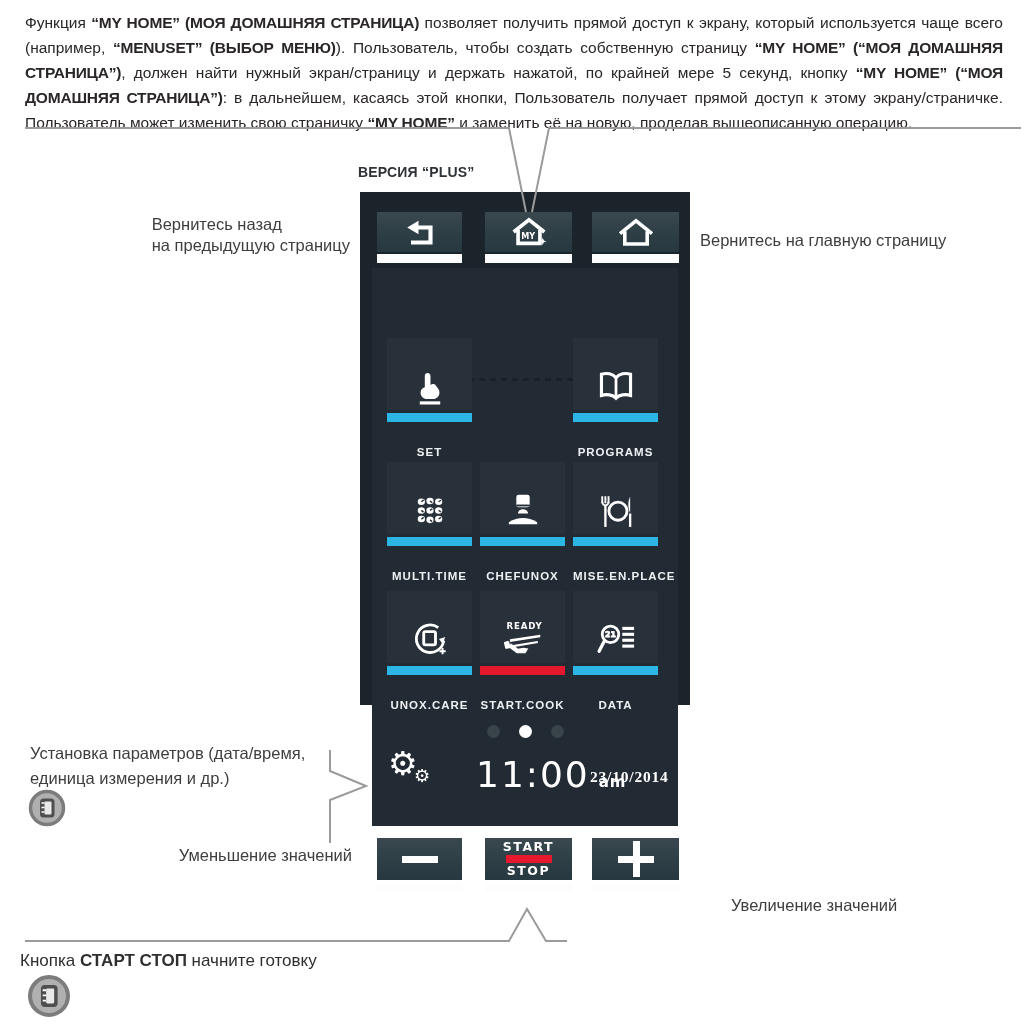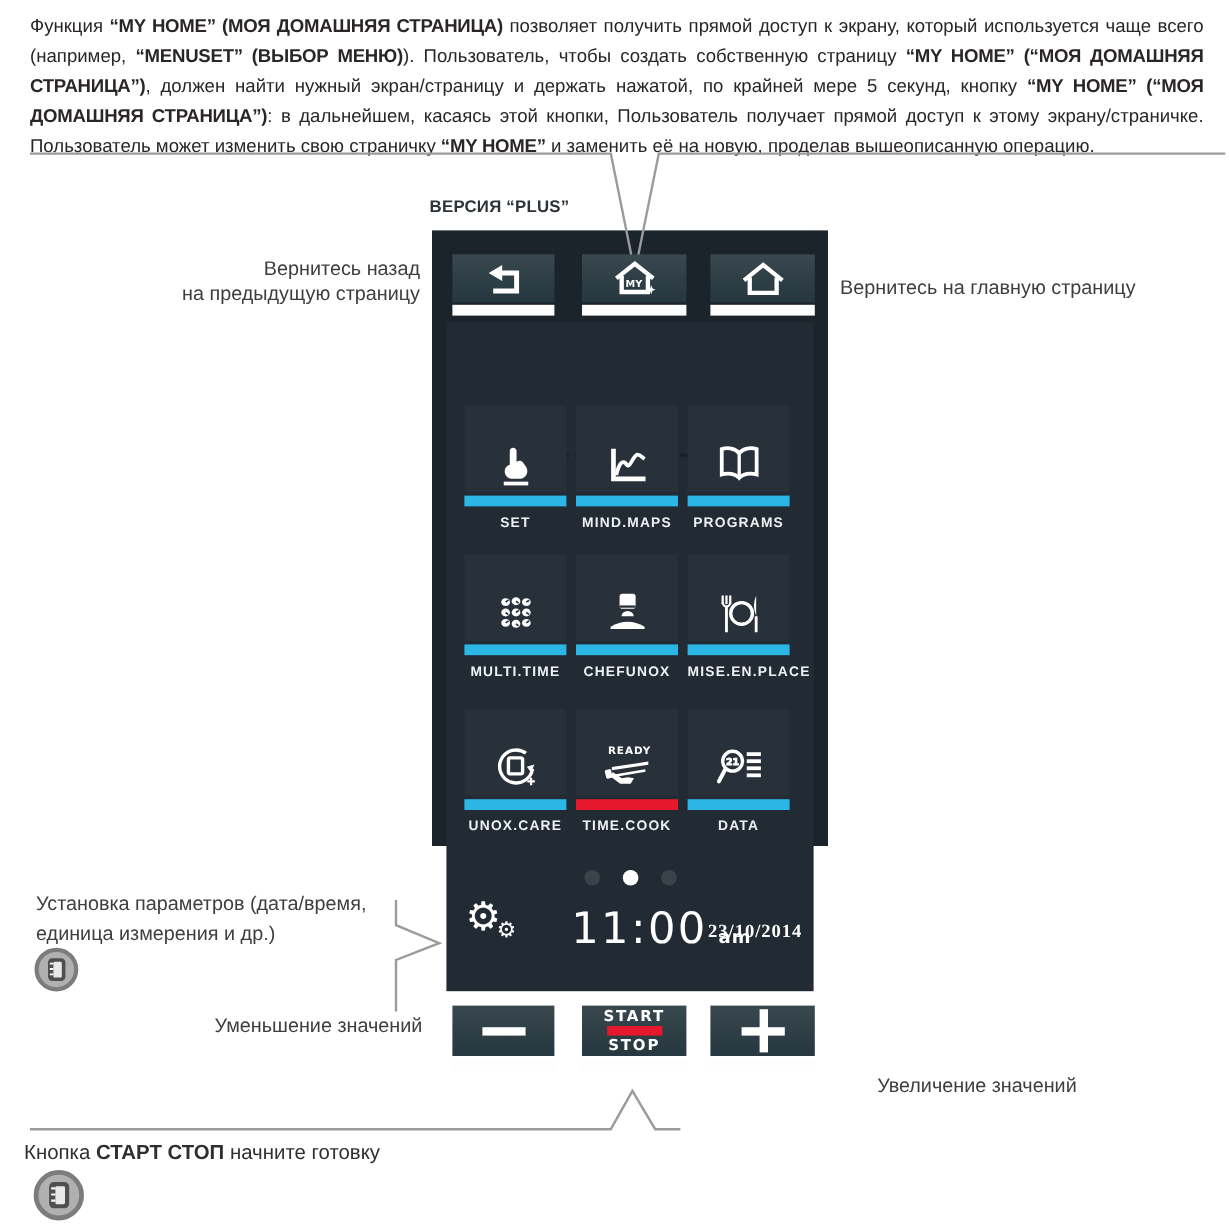--- a/index.html
+++ b/index.html
@@ -20,21 +20,21 @@
 
   
   .callouts{position:absolute;left:0;top:0;width:1024px;height:1024px;z-index:6;pointer-events:none}
   .callouts polyline{fill:none;stroke:var(--line-gray);stroke-width:2}
 
   .version{position:absolute;left:358px;top:164px;font-size:14px;font-weight:bold;
            color:#2e3338;letter-spacing:.2px}
 
   
   .annot{position:absolute;color:var(--annot-gray);font-size:16.5px;line-height:21px}
-  .back-annot{right:674px;top:214px;text-align:right;white-space:nowrap}
+  .back-annot{right:674px;top:214px;text-align:left;white-space:nowrap}
   .home-annot{left:700px;top:230px;white-space:nowrap}
   .settings-annot{left:30px;top:741px;line-height:25px}
   .dec-annot{right:672px;top:845px;white-space:nowrap}
   .inc-annot{left:731px;top:895px;white-space:nowrap}
   .caption{position:absolute;left:20px;top:951px;font-size:17px;color:#2f2f2f}
   .manual-icon{position:absolute}
   .mi-settings{left:27px;top:788px;width:40px;height:40px}
   .mi-bottom{left:26px;top:973px;width:46px;height:46px}
 
   
@@ -53,21 +53,21 @@
   .screen{position:absolute;left:12px;top:76px;width:306px;height:558px;background:var(--screen-bg)}
   .ghost{position:absolute;left:96px;top:110px;width:116px;height:3px;opacity:.55;
      background:repeating-linear-gradient(90deg,rgba(0,0,0,.45) 0 6px,transparent 6px 11px)}
 
   .cell{position:absolute;width:85px;text-align:center}
   .col0{left:15px}.col1{left:108px}.col2{left:201px}
   .row0{top:70px}.row1{top:194px}.row2{top:323px}
   .tile{height:72px;background:var(--tile-bg);display:flex;align-items:flex-end;justify-content:center}
   .tbar{height:9px;margin-top:3px;background:var(--accent-blue)}
   .tbar.red{background:var(--accent-red)}
-  .tlabel{margin-top:8px;font-size:11.5px;font-weight:bold;letter-spacing:1px;color:#eef1f3;white-space:nowrap}
+  .tlabel{margin-top:24px;font-size:11.5px;font-weight:bold;letter-spacing:1px;color:#eef1f3;white-space:nowrap}
 
   .dots{position:absolute;left:0;width:100%;top:457px;display:flex;justify-content:center;gap:19px}
   .dot{width:13px;height:13px;border-radius:50%;background:#39434a}
   .dot.active{background:#fff}
 
   .gears{position:absolute;left:16px;top:483px;width:52px;height:46px;color:#fff;font-family:"DejaVu Sans",sans-serif}
   .gear-big{position:absolute;left:0;top:-4px;font-size:33px;line-height:1}
   .gear-small{position:absolute;left:26px;top:16px;font-size:18px;line-height:1}
 
   .time{position:absolute;left:104px;top:486px;color:#fff;font-family:"DejaVu Sans",sans-serif;white-space:nowrap}
@@ -161,30 +161,20 @@
 
       <div class="cell col0 row0">
         <div class="tile">
             <svg class="ticon" width="44" height="44" viewBox="0 0 56 56">
           <path d="M25 9 c-2.2 0 -3.6 1.6 -3.6 3.6 V27 c-3.4 1 -5.4 3.6 -5.4 7 c0 4.6 3.6 8 8.2 8 h7.6 c4.6 0 8.2 -3.6 8.2 -8 c0 -2 -0.6 -3.6 -1.6 -5 l-3 -4.2 c-1.2 -1.6 -3.2 -2.2 -4.8 -1.6 l-2 0.8 V12.6 c0 -2 -1.6 -3.6 -3.6 -3.6 z" fill="#fff" stroke="none"></path>
           <rect x="15" y="45" width="26" height="4" fill="#fff" stroke="none"></rect>
         </svg>
           </div>
         <div class="tbar"></div>
         <div class="tlabel">SET</div>
-      </div>
-      <div class="cell col1 row0">
-        <div class="tile">
-            <svg class="ticon" width="44" height="44" viewBox="0 0 56 56">
-          <path d="M13 10 V42 H47" stroke-width="5"></path>
-          <path d="M16 38 C 19 25 23 21 27 27 C 30 31.5 33 20 37 17 C 40 14.8 43 19 46 21" stroke-width="4" stroke-linejoin="round"></path>
-        </svg>
-          </div>
-        <div class="tbar"></div>
-        <div class="tlabel">MIND.MAPS</div>
       </div>
       <div class="cell col2 row0">
         <div class="tile">
             <svg class="ticon" width="44" height="44" viewBox="0 0 56 56">
           <path d="M28 15 C 24 9.5 16 8.5 9.5 10.5 V 37.5 C 16 35.5 24 36.5 28 41 C 32 36.5 40 35.5 46.5 37.5 V 10.5 C 40 8.5 32 9.5 28 15 Z" stroke-width="4"></path>
           <path d="M28 15 V 41" stroke-width="3.5"></path>
         </svg>
           </div>
         <div class="tbar"></div>
         <div class="tlabel">PROGRAMS</div>
@@ -263,21 +253,21 @@
         <div class="tile">
             <svg width="46" height="46" viewBox="0 0 56 56">
           <text x="30" y="14" text-anchor="middle" font-size="10.5" font-weight="bold" letter-spacing="1" fill="#fff">READY</text>
           <path d="M12 27 L49 21.5 L49 24.8 L12 30.3 Z" fill="#fff"></path>
           <path d="M16 35.5 L46 30.5" stroke="#fff" stroke-width="2.6"></path>
           <path d="M13 32 l9 6.5 6.5 -1.2 6 1 -3.5 5.7 h-10.5 l-9.5 -7 z" fill="#fff"></path>
           <rect x="5.5" y="29.5" width="6.5" height="9" rx="1.5" fill="#fff" transform="rotate(-14 8.75 34)"></rect>
         </svg>
           </div>
         <div class="tbar red"></div>
-        <div class="tlabel">TIME.COOK</div>
+        <div class="tlabel">START.COOK</div>
       </div>
       <div class="cell col2 row2">
         <div class="tile">
             <svg class="ticon" width="44" height="44" viewBox="0 0 56 56">
           <rect x="36" y="10" width="15" height="4" fill="#fff" stroke="none"></rect>
           <rect x="36" y="17.5" width="15" height="4" fill="#fff" stroke="none"></rect>
           <rect x="36" y="25" width="15" height="4" fill="#fff" stroke="none"></rect>
           <rect x="36" y="32.5" width="15" height="4" fill="#fff" stroke="none"></rect>
           <circle cx="21" cy="19.5" r="10.5" stroke-width="3.6"></circle>
           <path d="M13.5 27.5 L6.5 41" stroke-width="4.2" stroke-linecap="round"></path>

